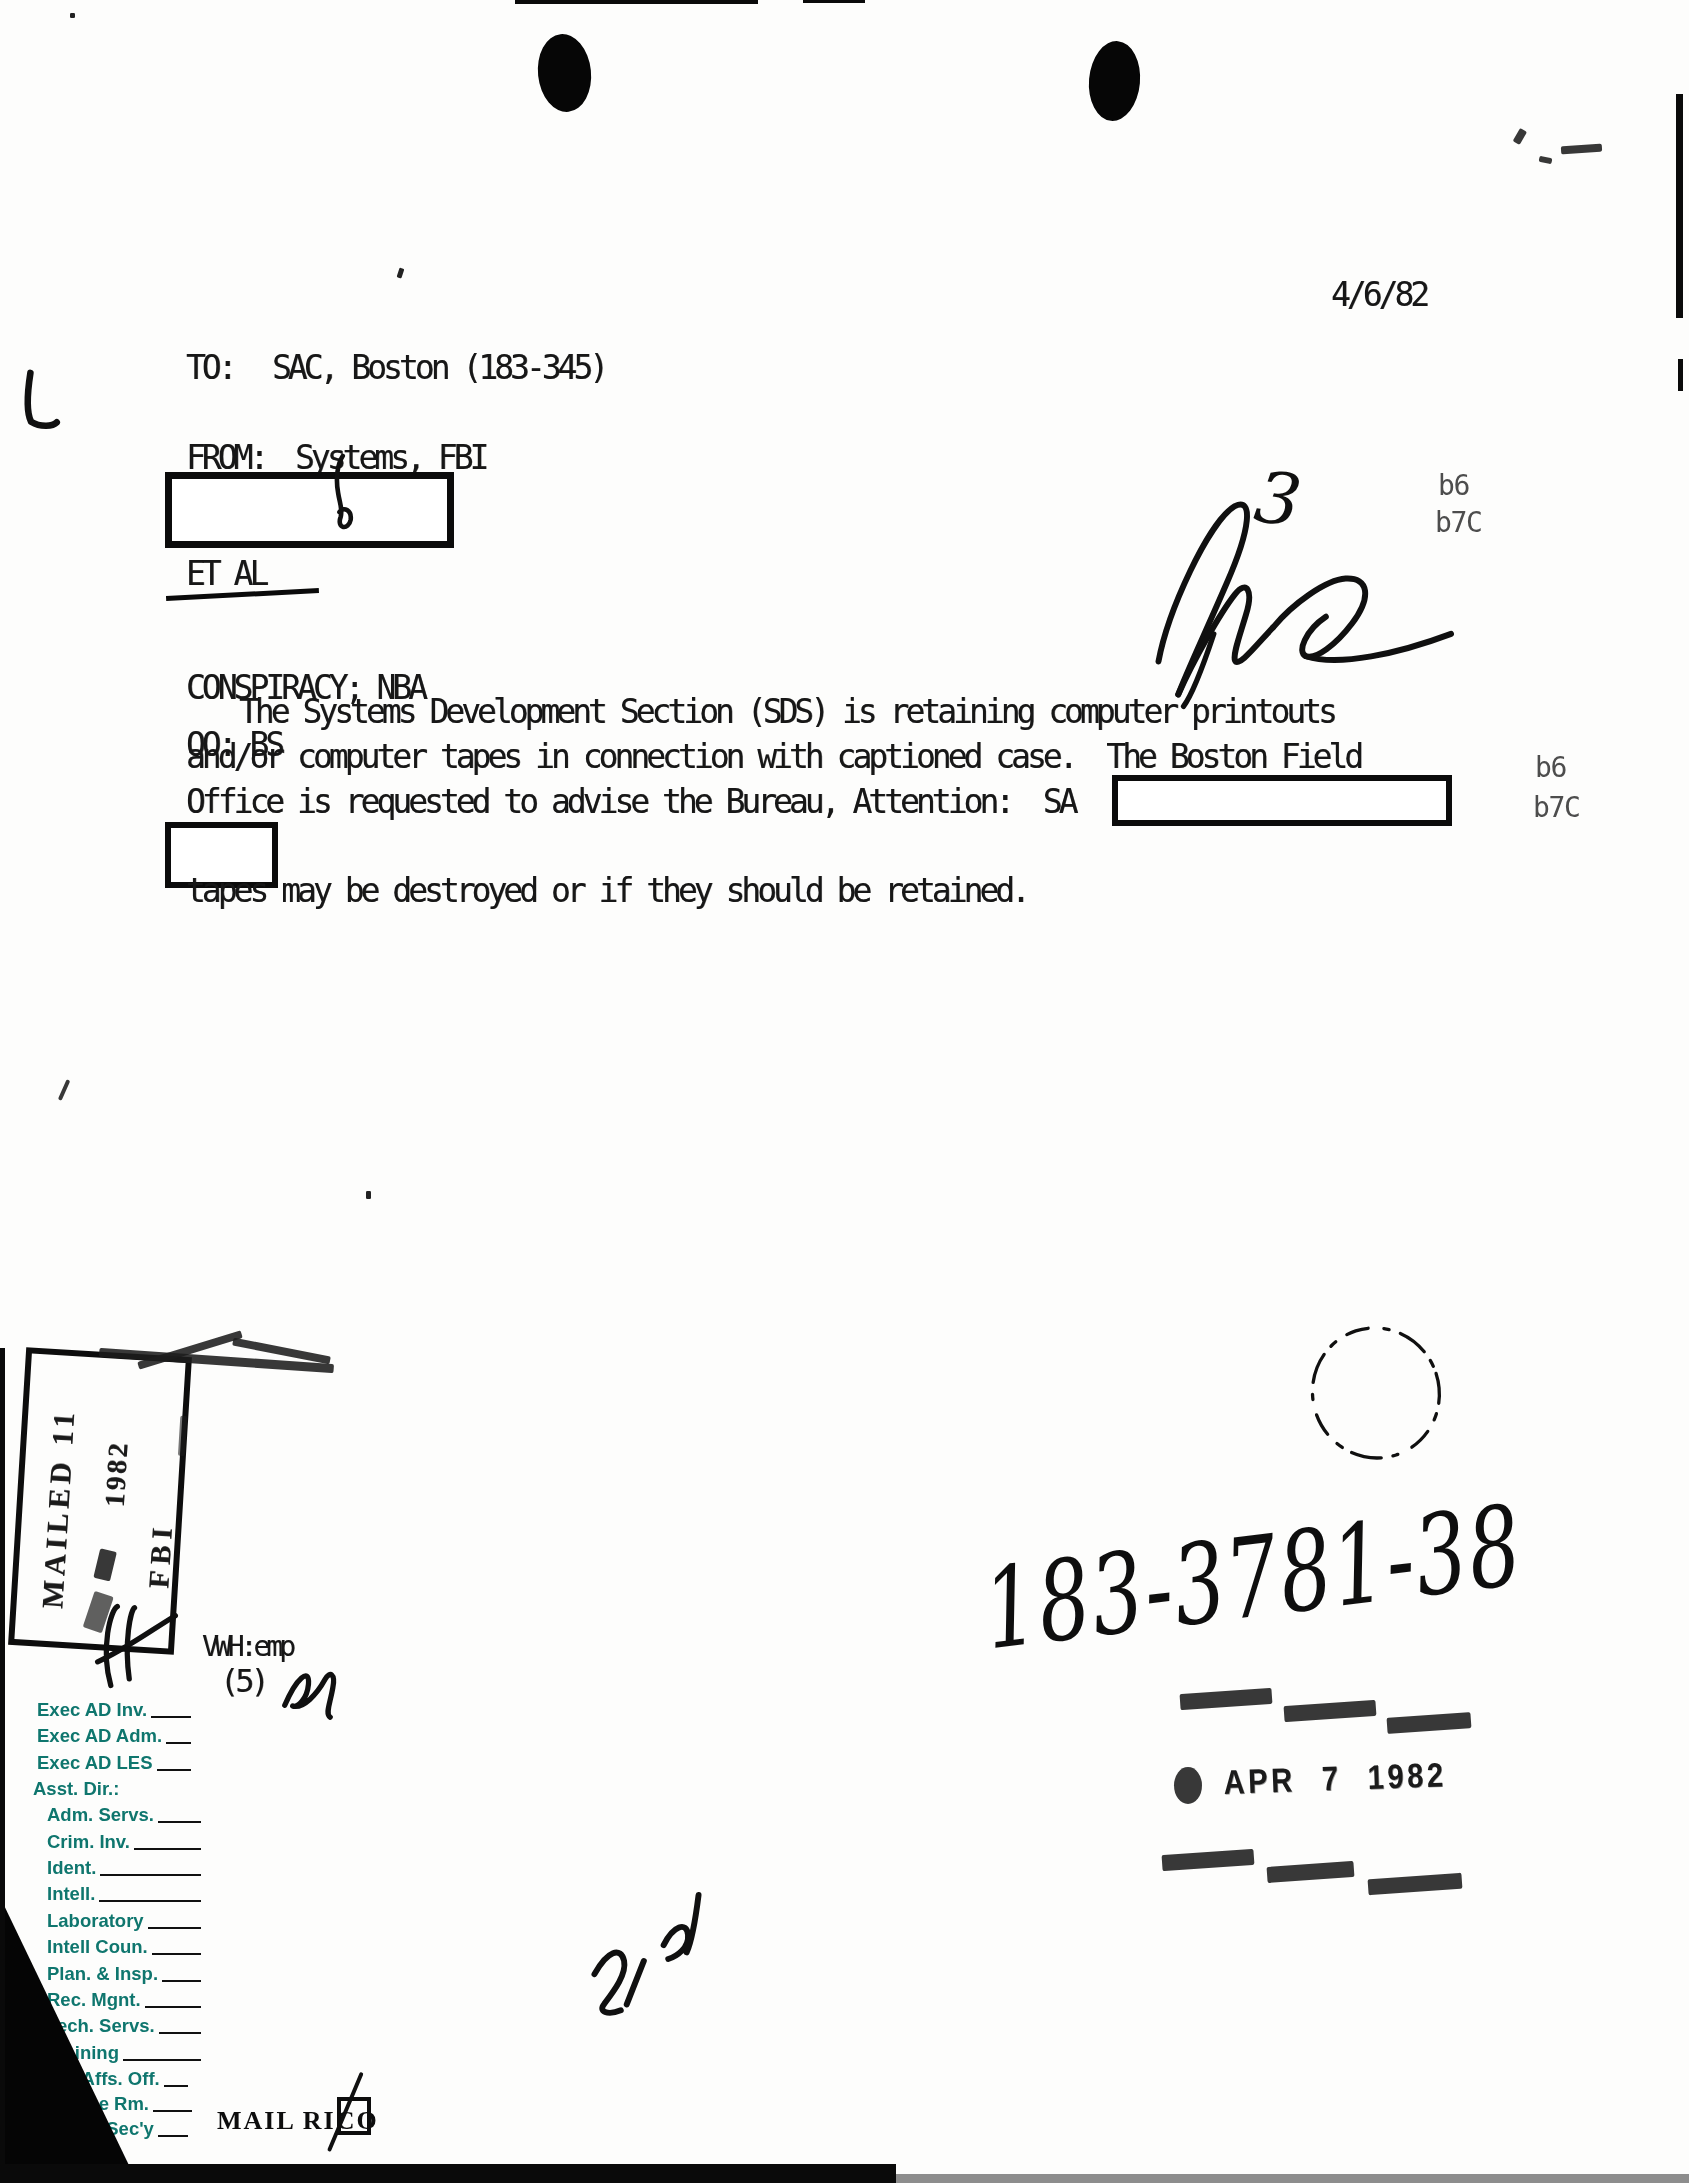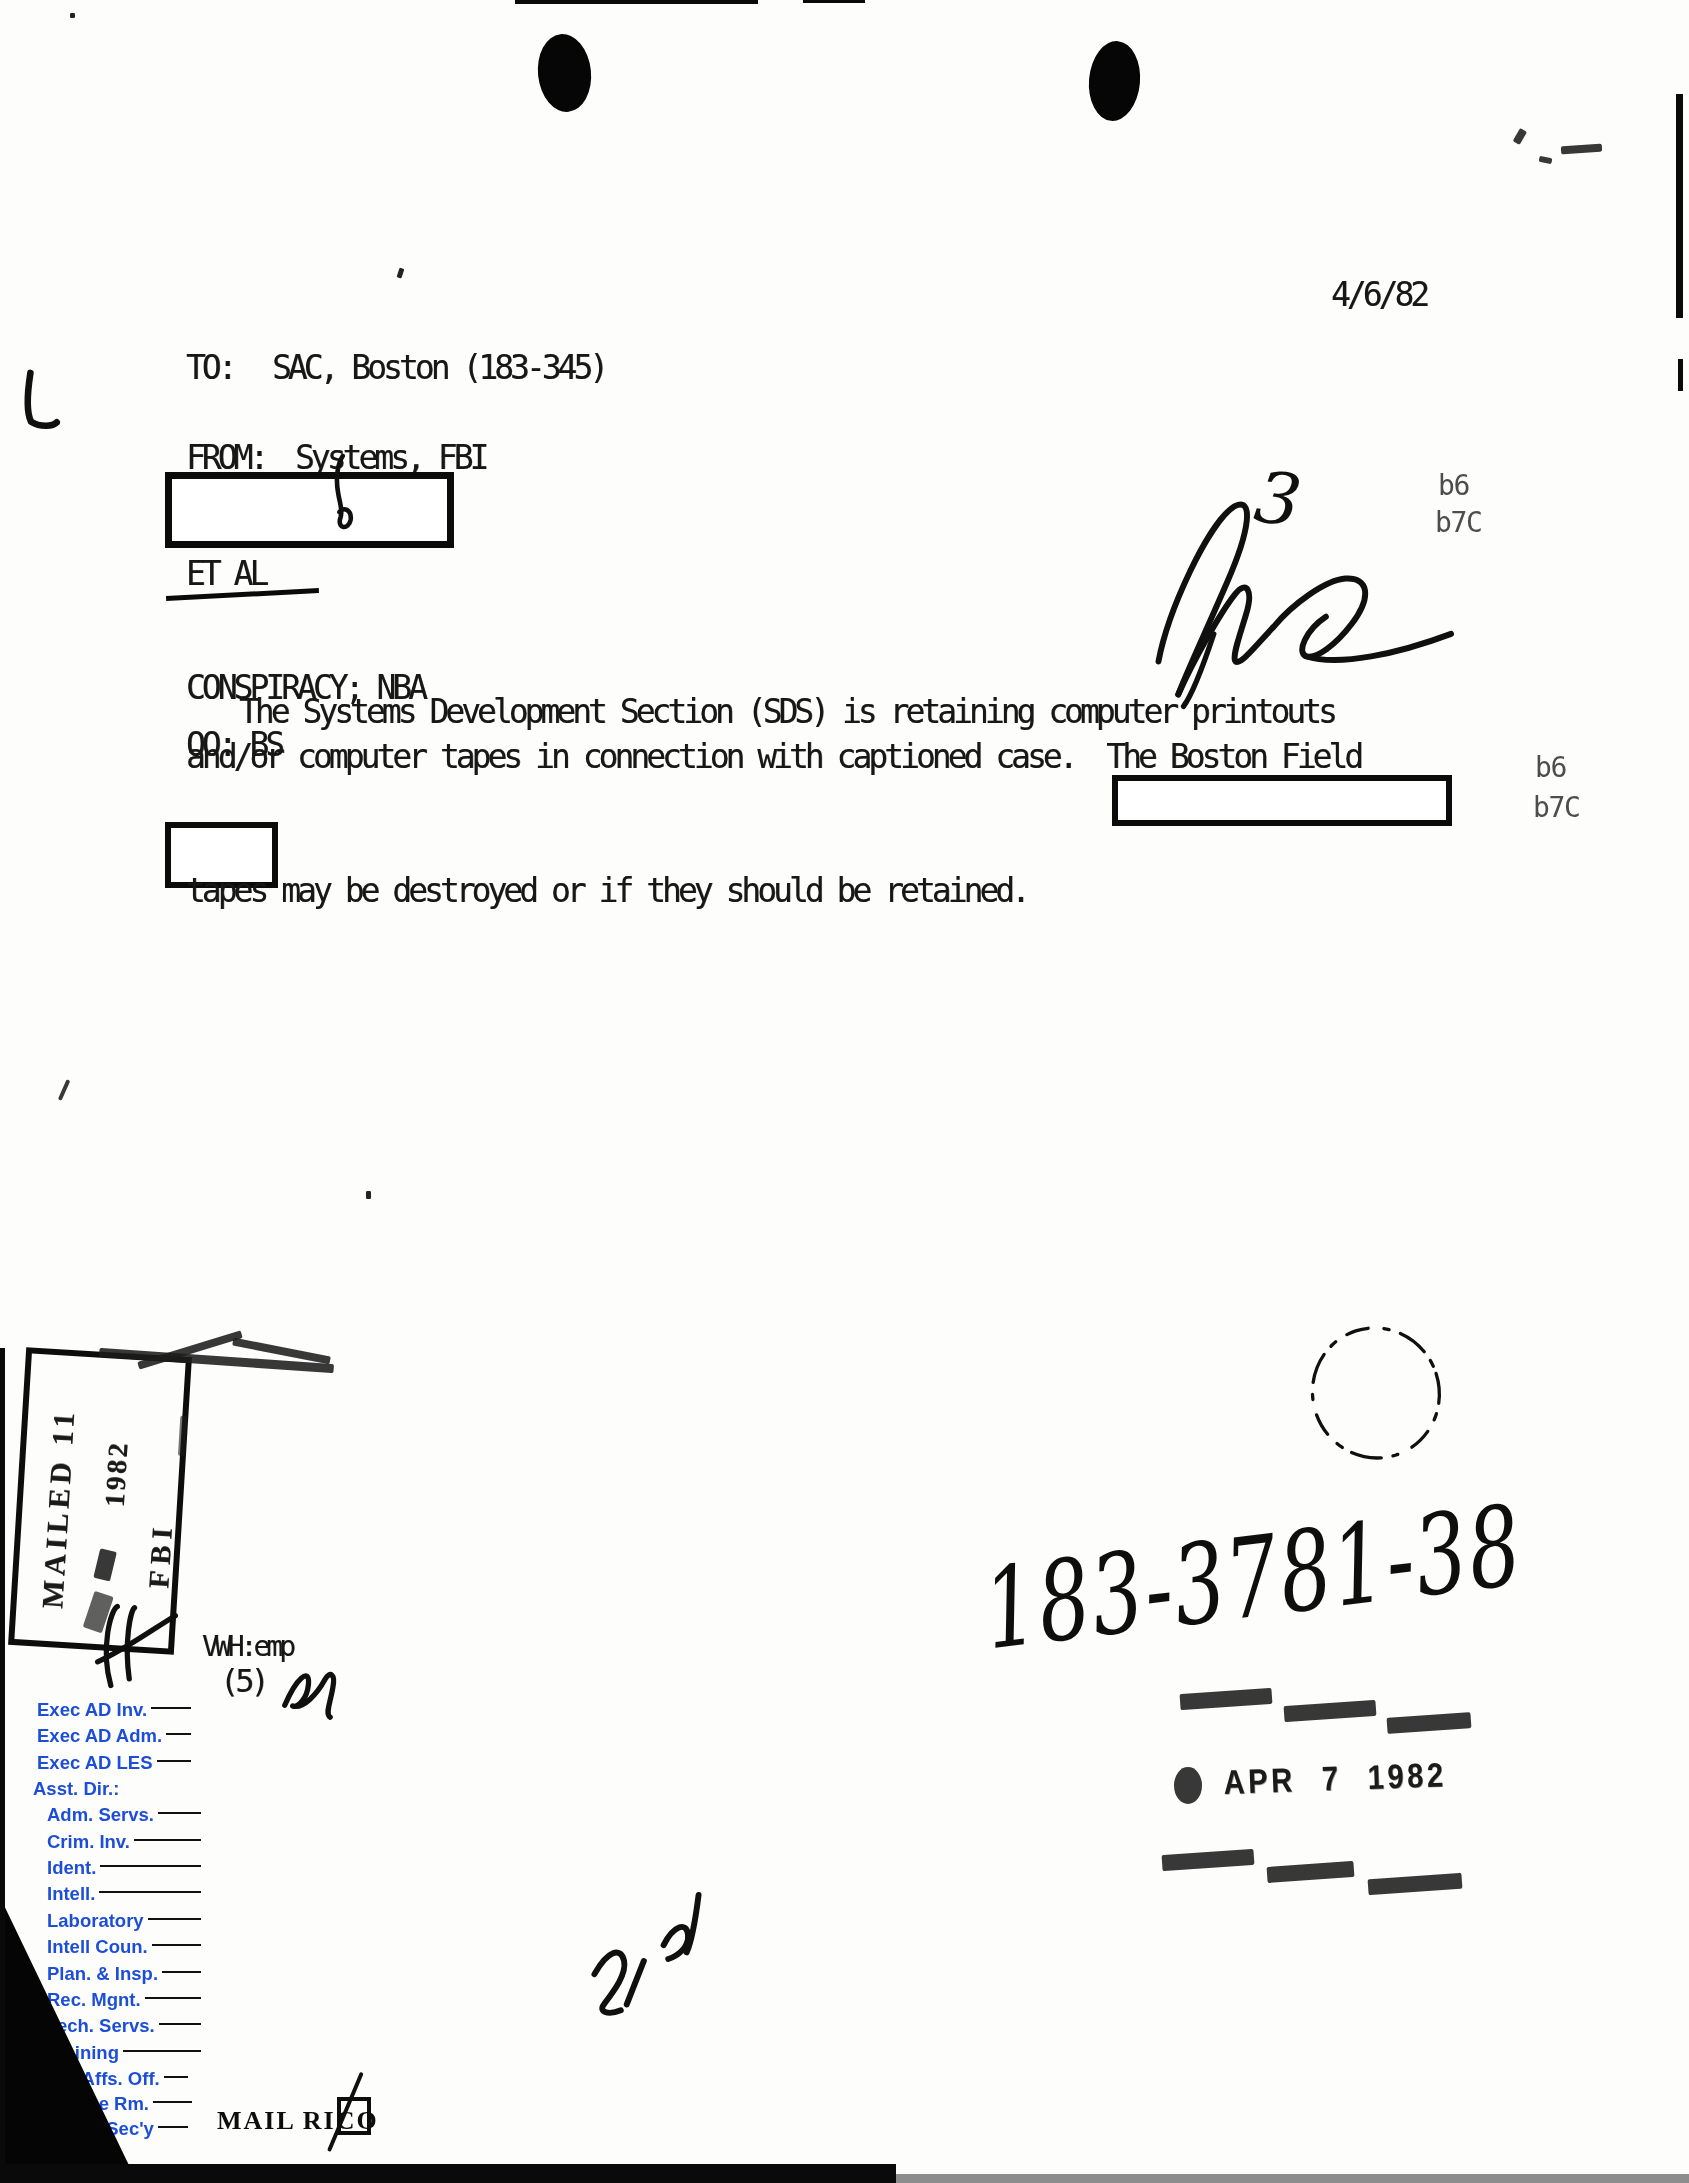--- a/index.html
+++ b/index.html
@@ -25,22 +25,22 @@
 
   
   #mailed{position:absolute;left:17px;top:1352px;width:166px;height:298px;
       border:6px solid #0d0d0d;box-sizing:border-box;transform:rotate(3.5deg);
       transform-origin:center;background:rgba(255,255,255,.0);}
   #mailed .rot{position:absolute;font-family:"Liberation Serif",serif;font-weight:700;
       color:rgba(12,12,12,.87);transform:rotate(-90deg);text-align:center;
       text-shadow:0.7px 0 0 rgba(0,0,0,.5);}
 
   
-  .r-item{position:absolute;display:flex;align-items:center;width:155px;
-      font-family:"Liberation Sans",sans-serif;font-weight:700;font-size:18.5px;color:#1d4ed8;}
+  .r-item{position:absolute;display:flex;align-items:flex-end;width:155px;
+      font-family:"Liberation Sans",sans-serif;font-weight:700;font-size:18.5px;color:#0f766e;}
   .r-item .fill{flex:1;border-bottom:2.6px solid #111;margin:0 1.3px 3.3px 4px;min-width:12px;}
   .r-item.noline .fill{border-bottom:none;}
   #mailroom{position:absolute;left:217px;top:2106px;font-family:"Liberation Serif",serif;
       font-weight:700;font-size:26px;letter-spacing:2px;color:#0d0d0d;}
   .wedge{position:absolute;left:0;top:1897px;width:138px;height:287px;background:#050505;
       clip-path:polygon(0 0,0 100%,100% 100%);}
 </style>
 </head>
 <body>
 
@@ -71,20 +71,21 @@
   <div class="tw" style="left:186px;top:554px">ET AL</div>
   <div class="bar" style="left:166px;top:592px;width:153px;height:5.3px;transform:rotate(-3deg)"></div>
   <div class="tw" style="left:186px;top:668px">CONSPIRACY; NBA</div>
   <div class="tw" style="left:186px;top:725px">OO: BS</div>
 
   <div class="bcode" style="left:1438px;top:469px">b6</div>
   <div class="bcode" style="left:1435px;top:506px">b7C</div>
 
   <div class="tw" style="left:239px;top:692px">The Systems Development Section (SDS) is retaining computer printouts</div>
   <div class="tw" style="left:186px;top:737px">and/or computer tapes in connection with captioned case.  The Boston Field</div>
+  <div class="tw" style="left:186px;top:782px">Office is requested to advise the Bureau, Attention:  SA</div>
   <div class="redact" style="left:1112px;top:775px;width:340px;height:51px;border-width:6.6px"></div>
   <div class="redact" style="left:165px;top:822px;width:113px;height:66px;border-width:6.6px"></div>
   <div class="tw" style="left:186px;top:871px">tapes may be destroyed or if they should be retained.</div>
 
   <div class="bcode" style="left:1535px;top:751px">b6</div>
   <div class="bcode" style="left:1533px;top:791px">b7C</div>
 
   <div class="smudge" style="left:62px;top:1079px;width:4px;height:22.4px;transform:rotate(24deg)"></div>
   <div class="speck" style="left:366px;top:1191px;width:4.6px;height:8px"></div>
 

